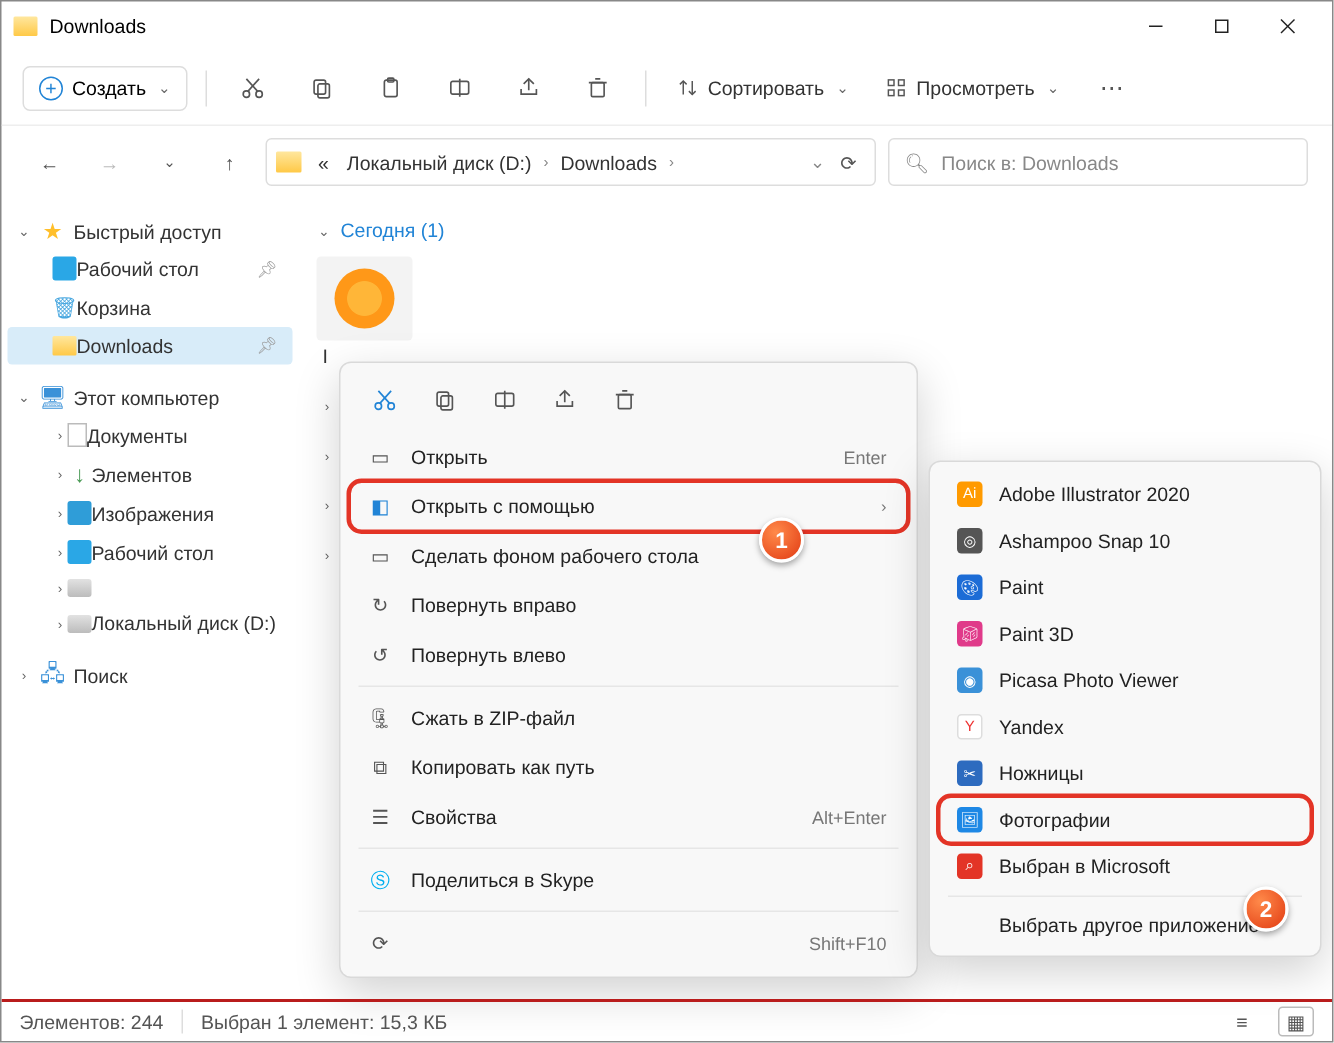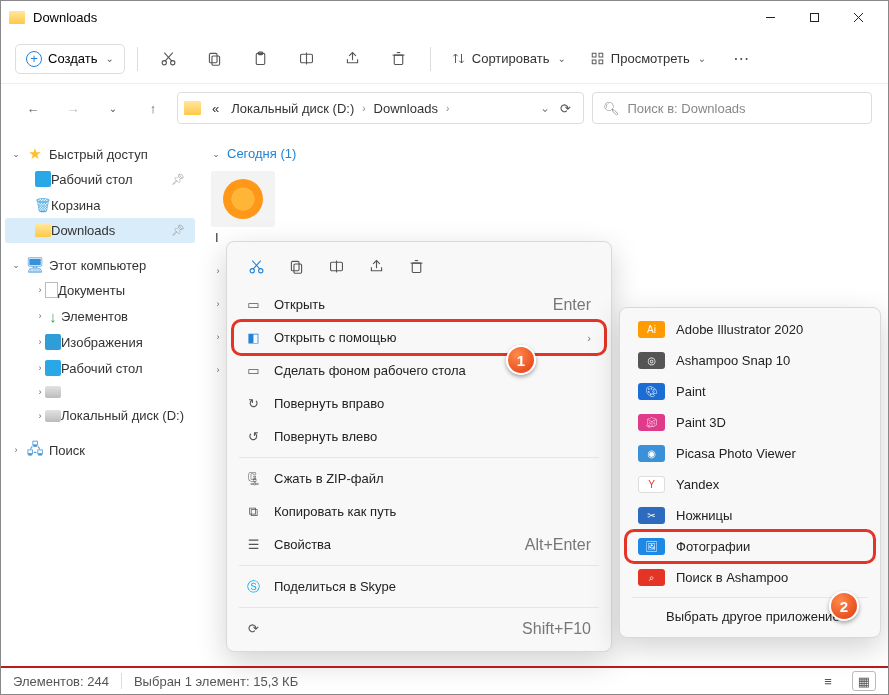--- a/index.html
+++ b/index.html
@@ -58,29 +58,29 @@
 .thumb { width: 64px; height: 56px; background: #f3f3f3; border-radius: 3px; display: flex; align-items: center; justify-content: center; margin-bottom: 3px; }
 .thumb .orange { width: 40px; height: 40px; border-radius: 50%; background: radial-gradient(circle,#ffb638 40%,#ff9818 42%); position: relative; }
 .row { color: #2184d6; margin: 18px 0 0 2px; display: flex; align-items: center; gap: 6px; font-size: 13px; }
 
 
 .ctx { position: absolute; left: 225px; top: 240px; width: 386px; background: #f8f8f8; border: 1px solid #d9d9d9; border-radius: 8px; box-shadow: 0 10px 30px rgba(0,0,0,.18); padding: 6px; }
 .ctx-toolbar { display: flex; gap: 2px; padding: 2px 4px 6px 4px; }
 .ctx-toolbar .tool { width: 38px; height: 32px; }
 .ctx-item { display: flex; align-items: center; gap: 12px; padding: 8px 12px; border-radius: 5px; color: #222; position: relative; }
 .ctx-item .ico { width: 17px; height: 17px; display: flex; align-items: center; justify-content: center; color: #555; }
-.ctx-item .hint { position: absolute; right: 14px; color: #777; font-size: 16px; }
+.ctx-item .hint { position: absolute; right: 14px; color: #777; font-size: 12px; }
 .ctx-item .arrow { position: absolute; right: 14px; color: #777; font-size: 11px; }
 .ctx-sep { height: 1px; background: #e6e6e6; margin: 4px 6px; }
 .ctx-item.outlined { outline: 3px solid #e33426; outline-offset: -1px; border-radius: 8px; }
 
 
 .submenu { position: absolute; left: 618px; top: 306px; width: 262px; background: #f8f8f8; border: 1px solid #d9d9d9; border-radius: 8px; box-shadow: 0 10px 30px rgba(0,0,0,.18); padding: 6px; }
 .sub-item { display: flex; align-items: center; gap: 11px; padding: 7px 12px; border-radius: 5px; color: #222; }
-.sub-item .app-ic { width: 27px; height: 17px; border-radius: 3px; display: flex; align-items: center; justify-content: center; font-size: 10px; color: #fff; }
+.sub-item .app-ic { width: 17px; height: 17px; border-radius: 3px; display: flex; align-items: center; justify-content: center; font-size: 10px; color: #fff; }
 .sub-item.outlined { outline: 3px solid #e33426; outline-offset: -1px; border-radius: 8px; }
 
 
 .callout { position: absolute; width: 30px; height: 30px; border-radius: 50%; background: radial-gradient(circle at 35% 30%, #ff8a4a, #e13a12); border: 2px solid #fff; box-shadow: 0 2px 4px rgba(0,0,0,.35); color: #fff; font-weight: bold; display: flex; align-items: center; justify-content: center; font-size: 15px; }
 
 
 .status { position: absolute; bottom: 0; left: 0; right: 0; height: 28px; border-top: 2px solid #b91c1c; display: flex; align-items: center; padding: 0 12px; gap: 12px; color: #555; font-size: 12px; }
 .status .vsep { width: 1px; height: 16px; background: #ddd; }
 .status .spacer { flex: 1; }
 .viewbtn { width: 24px; height: 20px; display: flex; align-items: center; justify-content: center; color: #555; border: 1px solid transparent; }
@@ -414,21 +414,21 @@
   <div class="sub-item">
       <span class="app-ic" style="background:#2d6bbf">✂︎</span>
       <span>Ножницы</span>
     </div>
   <div class="sub-item outlined">
       <span class="app-ic" style="background:#1e88e5">🖼︎</span>
       <span>Фотографии</span>
     </div>
   <div class="sub-item">
       <span class="app-ic" style="background:#e33426">⌕</span>
-      <span>Поиск в Ashampoo</span>
+      <span>Выбран в Microsoft</span>
     </div>
   <div class="ctx-sep"></div>
   <div class="sub-item" style="padding-left:40px">
       <span>Выбрать другое приложение</span>
     </div>
 </div>
 
 <div class="callout" style="left:505px; top:344px">1</div>
 <div class="callout" style="left:828px; top:590px">2</div>
 

